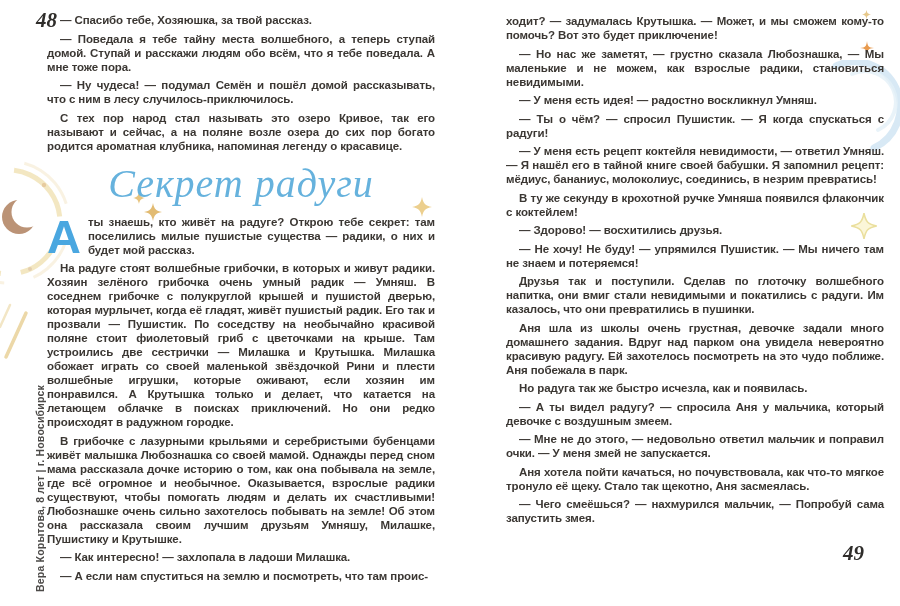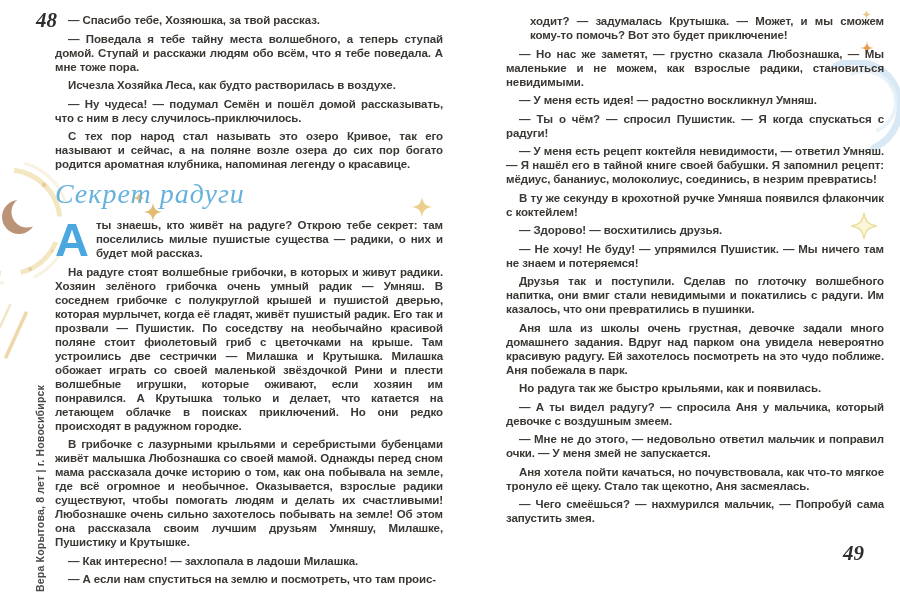--- a/index.html
+++ b/index.html
@@ -2,41 +2,41 @@
 <html><head>
 <meta charset="utf-8">
 <style>
   html,body { margin:0; padding:0; background:#ffffff; }
   .spread {
     position:relative; width:900px; height:606px; background:#ffffff;
     overflow:hidden;
     font-family:"Liberation Sans","DejaVu Sans",sans-serif;
   }
   .col { position:absolute; }
-  .col-left  { left:55px;  top:13px; width:388px; }
+  .col-left  { left:47px;  top:13px; width:388px; }
   .col-right { left:506px; top:14px; width:378px; }
   p.story {
     margin:0 0 4.5px 0;
     font-size:11.5px; line-height:14px; font-weight:700;
     color:#3b3733; text-align:justify; text-indent:13px;
     letter-spacing:-0.1px;
   }
-  p.story.no-indent { text-indent:0;margin-left:24px; }
+  p.story.no-indent { text-indent:0; }
   .pagenum {
     position:absolute;
     font-family:"Liberation Serif","DejaVu Serif",serif;
     font-style:italic; font-weight:700; font-size:21px; color:#2f2d2b;
   }
   .pagenum-left  { left:36px;  top:8px; }
   .pagenum-right { left:843px; top:541px; }
   .story-title {
-    margin:7px 0 8px 0; text-align:left;
+    margin:7px 0 8px 0; text-align:center;
     font-family:"Liberation Serif","DejaVu Serif",serif;
     font-style:italic; font-weight:400;
-    font-size:28px; color:#66b2dd; letter-spacing:1px;
+    font-size:40px; color:#66b2dd; letter-spacing:1px;
   }
   p.has-drop { text-indent:0; }
   .dropcap {
     float:left; font-size:47px; line-height:40px; font-weight:700;
     color:#4aa7e0; margin:2px 7px 0 0; letter-spacing:0;
   }
   .author-vertical {
     position:absolute; left:34px; top:592px; width:212px;
     transform:rotate(-90deg); transform-origin:0 0;
     font-size:10.5px; font-weight:600; color:#4c4a48; letter-spacing:0.2px;
@@ -88,21 +88,20 @@
   </svg>
 
   <div class="pagenum pagenum-left">48</div>
   <div class="pagenum pagenum-right">49</div>
 
   <div class="author-vertical">Вера Корытова, 8 лет | г. Новосибирск</div>
 
   <div class="col col-left">
     <p class="story">— Спасибо тебе, Хозяюшка, за твой рассказ.</p>
     <p class="story">— Поведала я тебе тайну места волшебного, а теперь ступай домой. Ступай и расскажи людям обо всём, что я тебе поведала. А мне тоже пора.</p>
-    <p class="story">Исчезла Хозяйка Леса, как будто растворилась в воздухе.</p>
     <p class="story">— Ну чудеса! — подумал Семён и пошёл домой рассказывать, что с ним в лесу случилось-приключилось.</p>
     <p class="story">С тех пор народ стал называть это озеро Кривое, так его называют и сейчас, а на поляне возле озера до сих пор богато родится ароматная клубника, напоминая легенду о красавице.</p>
 
     <h2 class="story-title">Секрет радуги</h2>
 
     <p class="story has-drop">
       <span class="dropcap">А</span><span>ты знаешь, кто живёт на радуге? Открою тебе секрет: там поселились милые пушистые существа — радики, о них и будет мой рассказ.</span>
     </p>
 
     <p class="story">На радуге стоят волшебные грибочки, в которых и живут радики. Хозяин зелёного грибочка очень умный радик — Умняш. В соседнем грибочке с полукруглой крышей и пушистой дверью, которая мурлычет, когда её гладят, живёт пушистый радик. Его так и прозвали — Пушистик. По соседству на необычайно красивой поляне стоит фиолетовый гриб с цветочками на крыше. Там устроились две сестрички — Милашка и Крутышка. Милашка обожает играть со своей маленькой звёздочкой Рини и плести волшебные игрушки, которые оживают, если хозяин им понравился. А Крутышка только и делает, что катается на летающем облачке в поисках приключений. Но они редко происходят в радужном городке.</p>
@@ -115,20 +114,20 @@
     <p class="story no-indent">ходит? — задумалась Крутышка. — Может, и мы сможем кому-то помочь? Вот это будет приключение!</p>
     <p class="story">— Но нас же заметят, — грустно сказала Любознашка, — Мы маленькие и не можем, как взрослые радики, становиться невидимыми.</p>
     <p class="story">— У меня есть идея! — радостно воскликнул Умняш.</p>
     <p class="story">— Ты о чём? — спросил Пушистик. — Я когда спускаться с радуги!</p>
     <p class="story">— У меня есть рецепт коктейля невидимости, — ответил Умняш. — Я нашёл его в тайной книге своей бабушки. Я запомнил рецепт: мёдиус, бананиус, молоколиус, соединись, в незрим превратись!</p>
     <p class="story">В ту же секунду в крохотной ручке Умняша появился флакончик с коктейлем!</p>
     <p class="story">— Здорово! — восхитились друзья.</p>
     <p class="story">— Не хочу! Не буду! — упрямился Пушистик. — Мы ничего там не знаем и потеряемся!</p>
     <p class="story">Друзья так и поступили. Сделав по глоточку волшебного напитка, они вмиг стали невидимыми и покатились с радуги. Им казалось, что они превратились в пушинки.</p>
     <p class="story">Аня шла из школы очень грустная, девочке задали много домашнего задания. Вдруг над парком она увидела невероятно красивую радугу. Ей захотелось посмотреть на это чудо поближе. Аня побежала в парк.</p>
-    <p class="story">Но радуга так же быстро крыльями, как и появилась.</p>
+    <p class="story">Но радуга так же быстро исчезла, как и появилась.</p>
     <p class="story">— А ты видел радугу? — спросила Аня у мальчика, который девочке с воздушным змеем.</p>
     <p class="story">— Мне не до этого, — недовольно ответил мальчик и поправил очки. — У меня змей не запускается.</p>
     <p class="story">Аня хотела пойти качаться, но почувствовала, как что-то мягкое тронуло её щеку. Стало так щекотно, Аня засмеялась.</p>
     <p class="story">— Чего смеёшься? — нахмурился мальчик, — Попробуй сама запустить змея.</p>
   </div>
 
 </div>
 
 </body></html>

